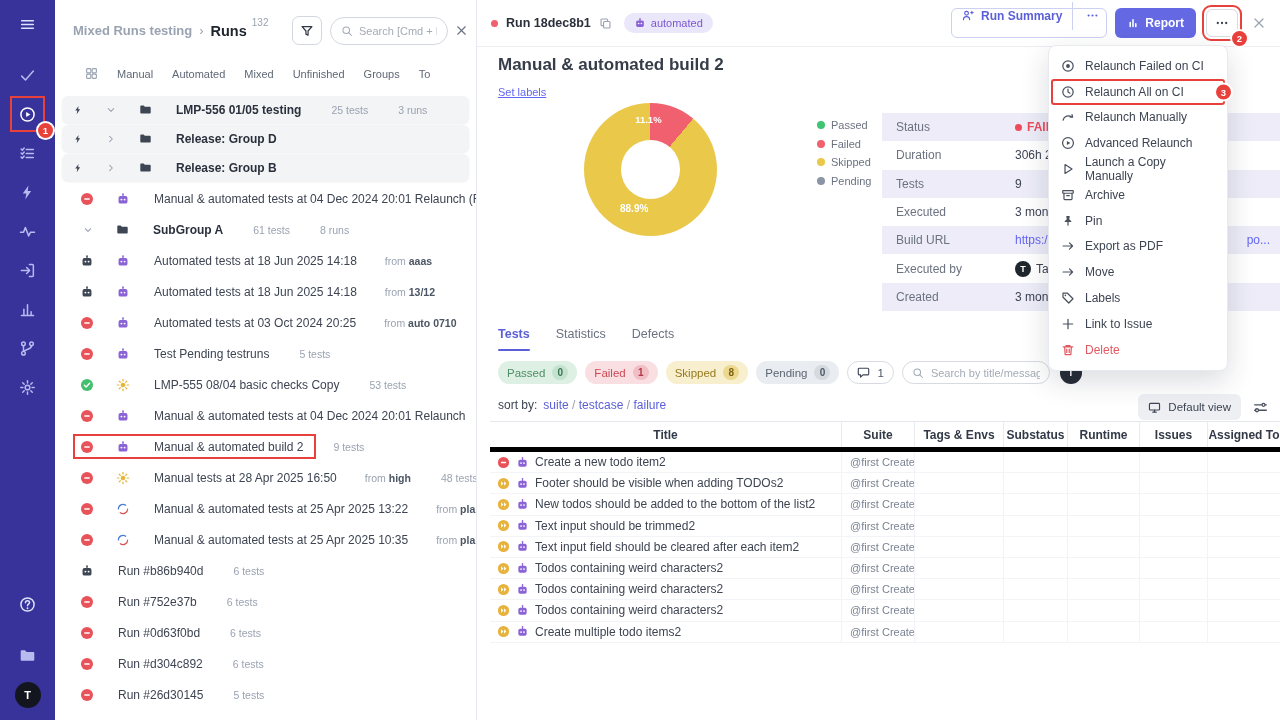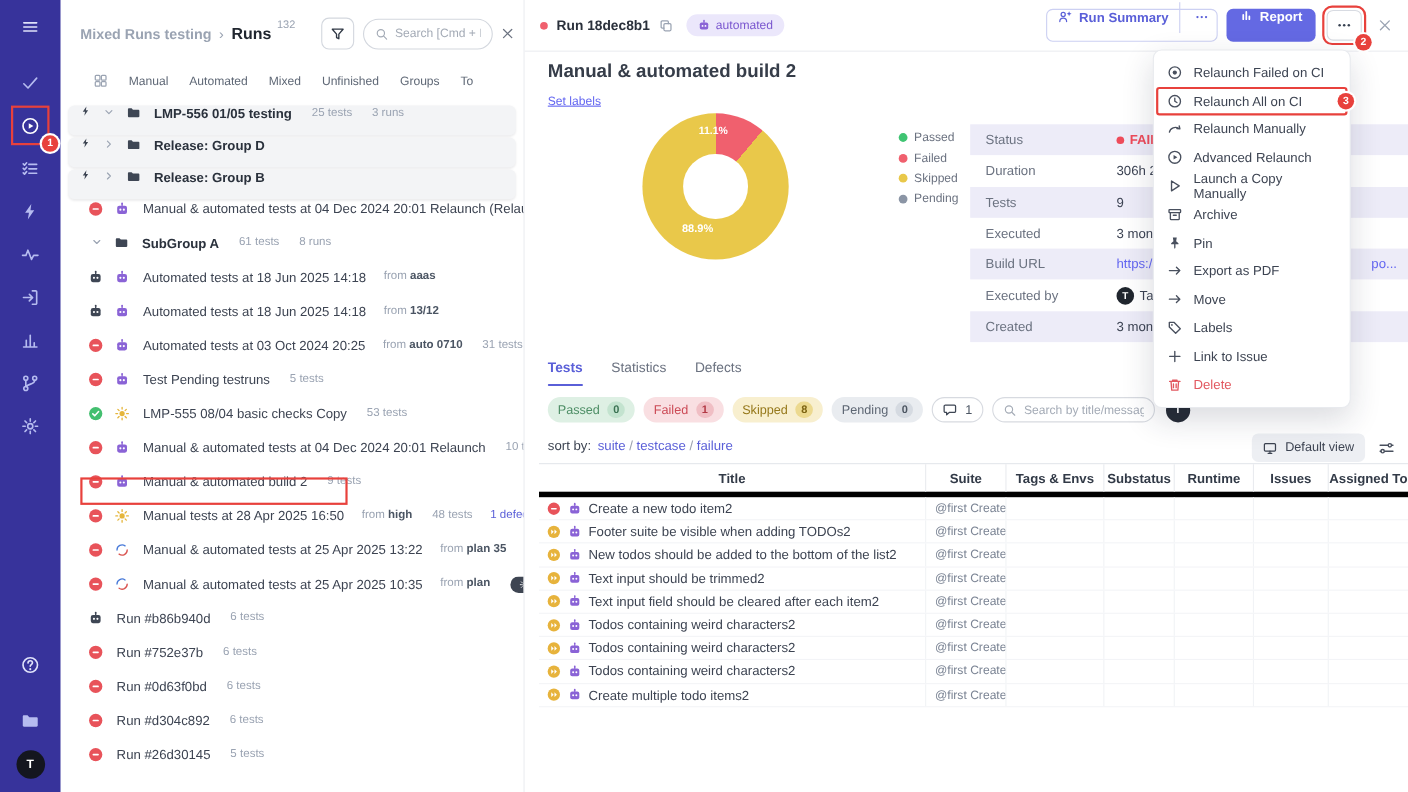--- a/index.html
+++ b/index.html
@@ -48,21 +48,21 @@
   .lp-search{margin-left:8px;width:118px;height:28px;border:1px solid #d3d7de;border-radius:14px;
     display:flex;align-items:center;gap:6px;padding:0 10px;color:#a4abb6}
   .lp-search input{border:none;outline:none;width:100%;font-size:11px;color:#4b5563;
     font-family:inherit;background:transparent}
   input::placeholder{color:#a4abb6}
   .lp-close{margin-left:7px;color:#6b7280;cursor:pointer}
   .lp-tabs{display:flex;align-items:center;gap:19px;padding:22px 0 11px 30px;font-size:11px;
     color:#5f6876;white-space:nowrap}
   .lp-tab{cursor:pointer}
   .lp-list{padding-top:3px}
-  .lp-row{position:relative;height:31px;display:flex;align-items:flex-start;gap:10px;
+  .lp-row{position:relative;height:31px;display:flex;align-items:center;gap:22px;
     padding:0 8px 0 25px;font-size:12px;color:#3d4452;white-space:nowrap;overflow:hidden;cursor:pointer}
   .lp-row.group{height:27px;margin:2px 7px;background:#f3f4f6;border-radius:6px;
     padding:0 8px 0 11px;box-shadow:0 1px 2px rgba(20,24,40,.08)}
   .lp-row.subgroup{padding-left:27px}
   .group .lp-label,.subgroup .lp-label{font-weight:700;color:#2a313c}
   .lp-label{margin-left:2px}
   .lp-from{font-size:10.5px;color:#9aa3b2;margin-left:6px}
   .lp-from b{color:#4b5563}
   .lp-meta{font-size:10.5px;color:#9aa3b2;margin-left:8px}
   .lp-defects{font-size:10.5px;color:#5a5fd8;margin-left:6px}
@@ -79,21 +79,21 @@
   .run-id{font-size:12.5px;font-weight:700;color:#2a303b}
   .auto-badge{display:inline-flex;align-items:center;gap:5px;background:#ebe7fb;color:#7a57cf;
     font-size:11px;border-radius:12px;padding:4px 10px;margin-left:4px}
   .tb-right{margin-left:auto;display:flex;align-items:center;gap:8px}
   .btn-summary{display:flex;align-items:center;gap:6px;height:30px;border:1px solid #ccd0f2;
     border-radius:6px;color:#5a5fd8;font-weight:700;font-size:12px;background:#fff;
     padding:0 0 15px 10px;cursor:pointer}
   .seg-div{width:1px;height:28px;background:#ccd0f2;margin-left:4px}
   .btn-summary .seg-dots{padding:0 7px;display:flex;align-items:center;cursor:pointer}
   .btn-report{height:30px;background:#6469e3;color:#fff;border:none;border-radius:6px;font-weight:700;
-    font-size:12px;display:flex;align-items:flex-start;gap:6px;padding:0 12px;cursor:pointer;font-family:inherit}
+    font-size:12px;display:flex;align-items:center;gap:6px;padding:0 12px;cursor:pointer;font-family:inherit}
   .dots-wrap{position:relative;margin-left:2px}
   .btn-dots{width:32px;height:28px;border:1px solid #d8dbe2;background:#fff;border-radius:6px;
     display:flex;align-items:center;justify-content:center;color:#374151;cursor:pointer}
   .r2{inset:-4px;border-radius:9px}
   .b2{right:-9px;bottom:-9px}
   .close-main{margin-left:6px;cursor:pointer}
 
   .page-title{position:absolute;left:21px;top:55px;font-size:17px;font-weight:700;color:#363d49}
   .set-labels{position:absolute;left:21px;top:86px;font-size:11px;color:#6366f1;
     text-decoration:underline;cursor:pointer}
@@ -910,21 +910,21 @@
               </span>
               <span class="icn c-purple s13">
                 <svg viewBox="0 0 16 16" fill="none" stroke="currentColor" stroke-width="1.4" stroke-linecap="round" stroke-linejoin="round">
                   <path d="M8 4.6V3.1"></path>
                   <circle cx="8" cy="2.3" r="1" fill="currentColor" stroke="none"></circle>
                   <rect x="2.9" y="4.6" width="10.2" height="8.6" rx="2.2" fill="currentColor" stroke="none"></rect>
                   <circle cx="6.2" cy="8.7" r="1.1" fill="#fff" stroke="none"></circle>
                   <circle cx="9.8" cy="8.7" r="1.1" fill="#fff" stroke="none"></circle>
                 </svg>
               </span>
-              <span class="t-title">Footer suite be visible when adding TODOs2</span>
+              <span class="t-title">Footer should be visible when adding TODOs2</span>
             </div>
             <div class="td suite">@first Create ...</div>
             <div class="td"></div>
             <div class="td"></div>
             <div class="td"></div>
             <div class="td"></div>
             <div class="td"></div>
           </div>
           <div class="tr">
             <div class="td title">

